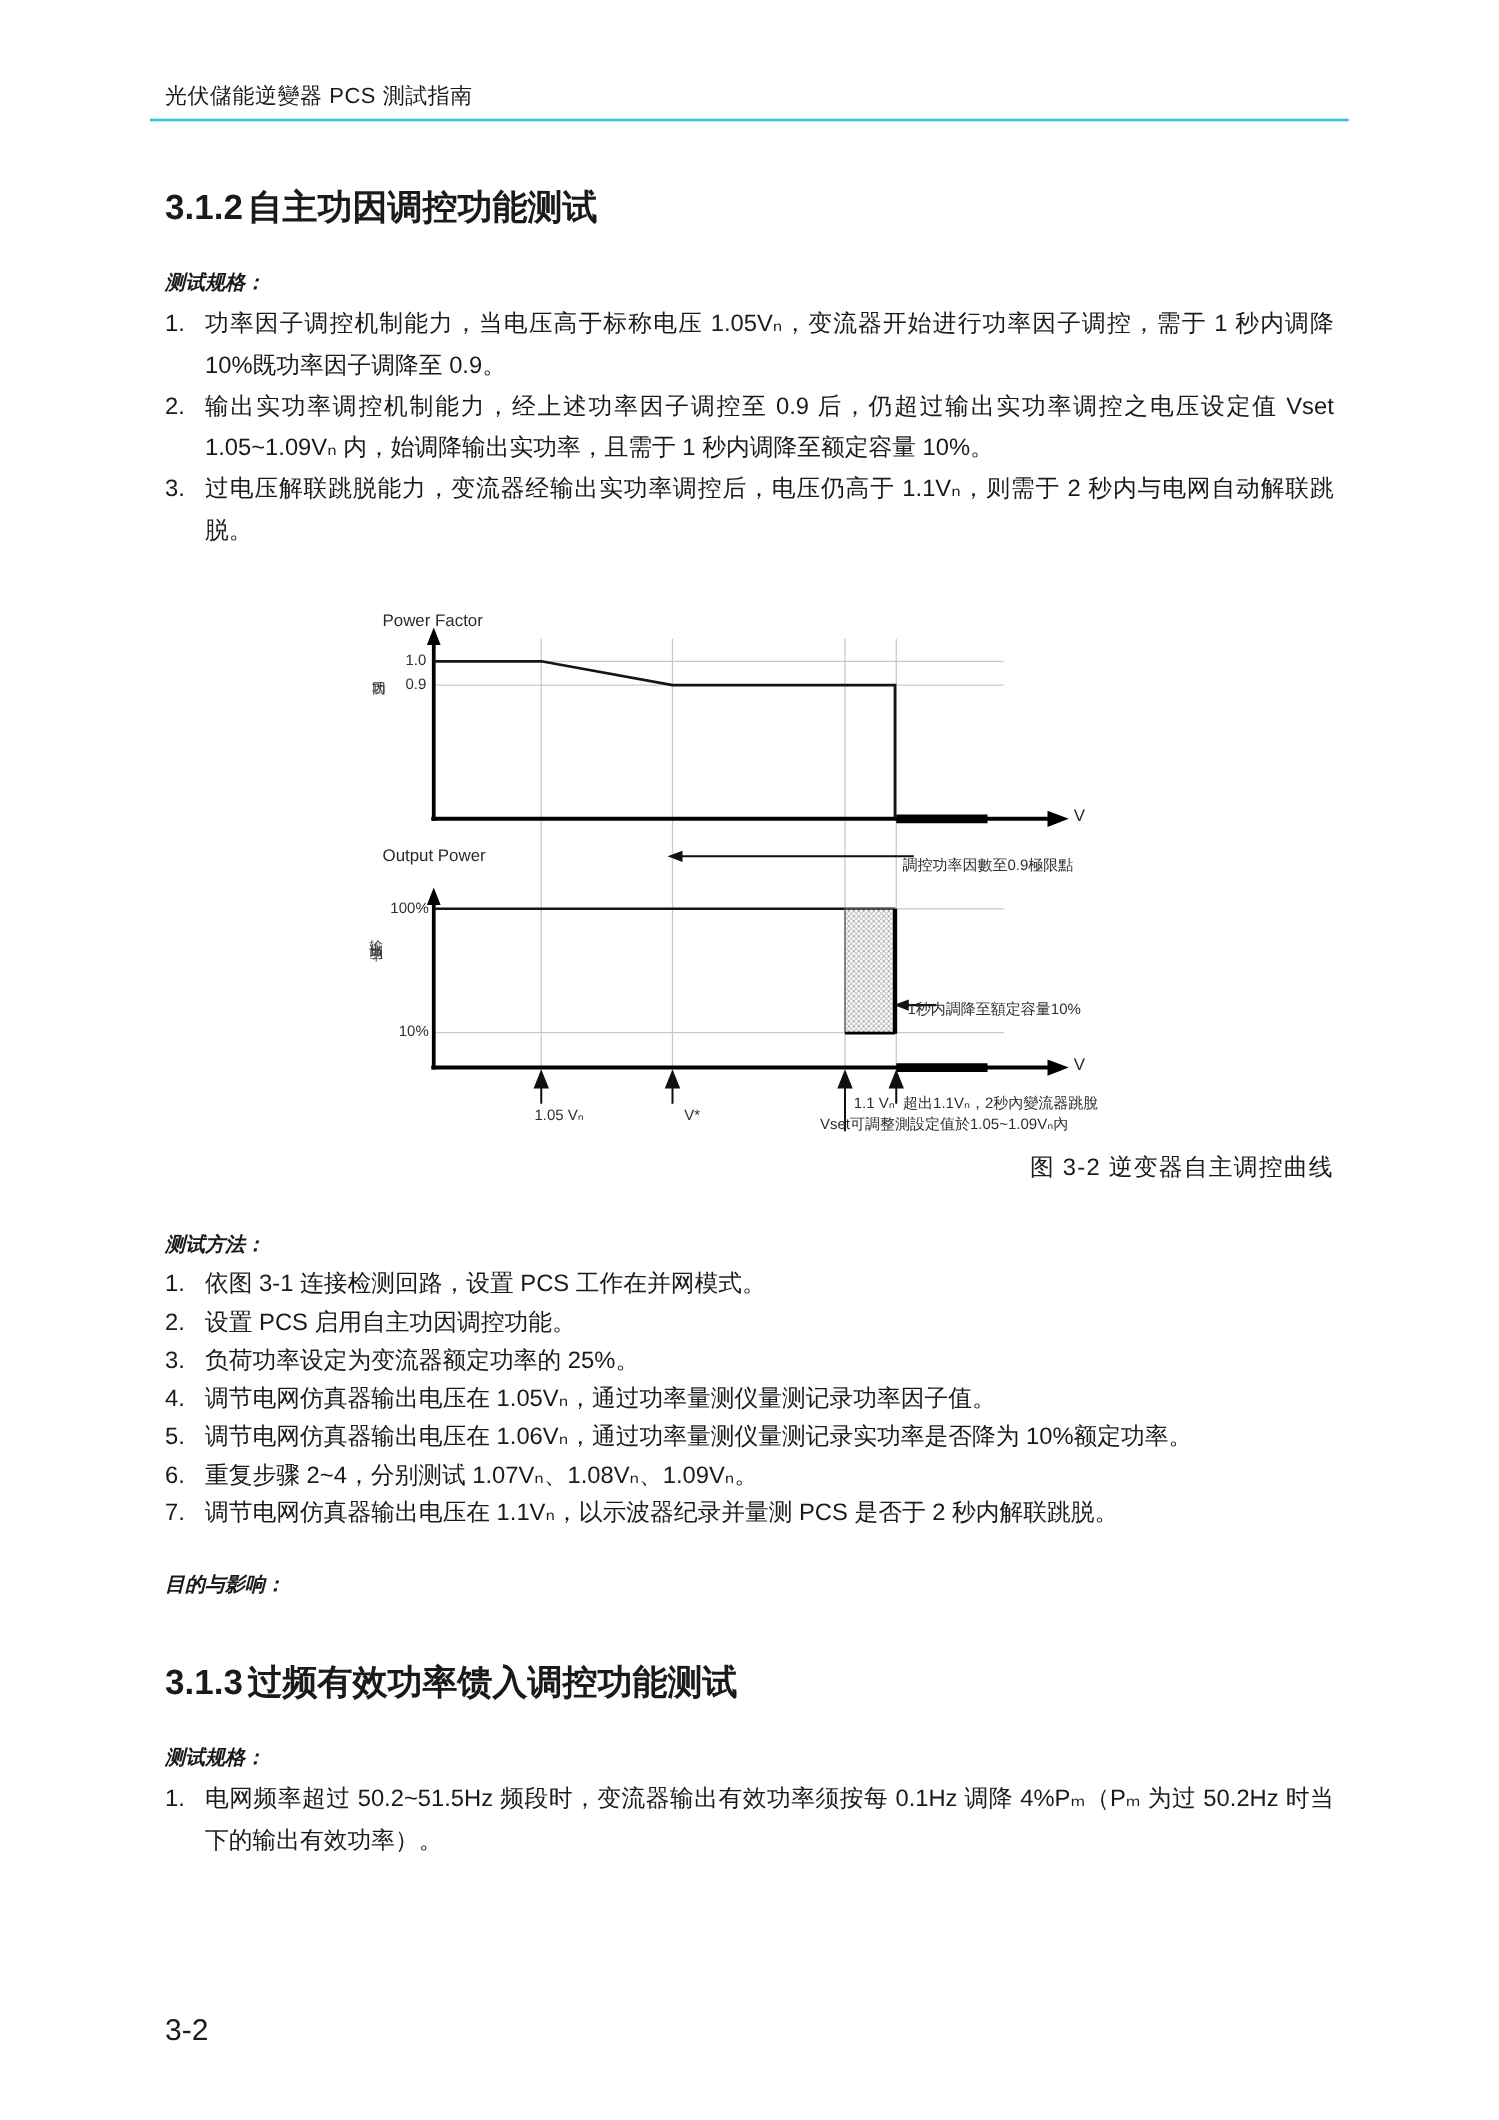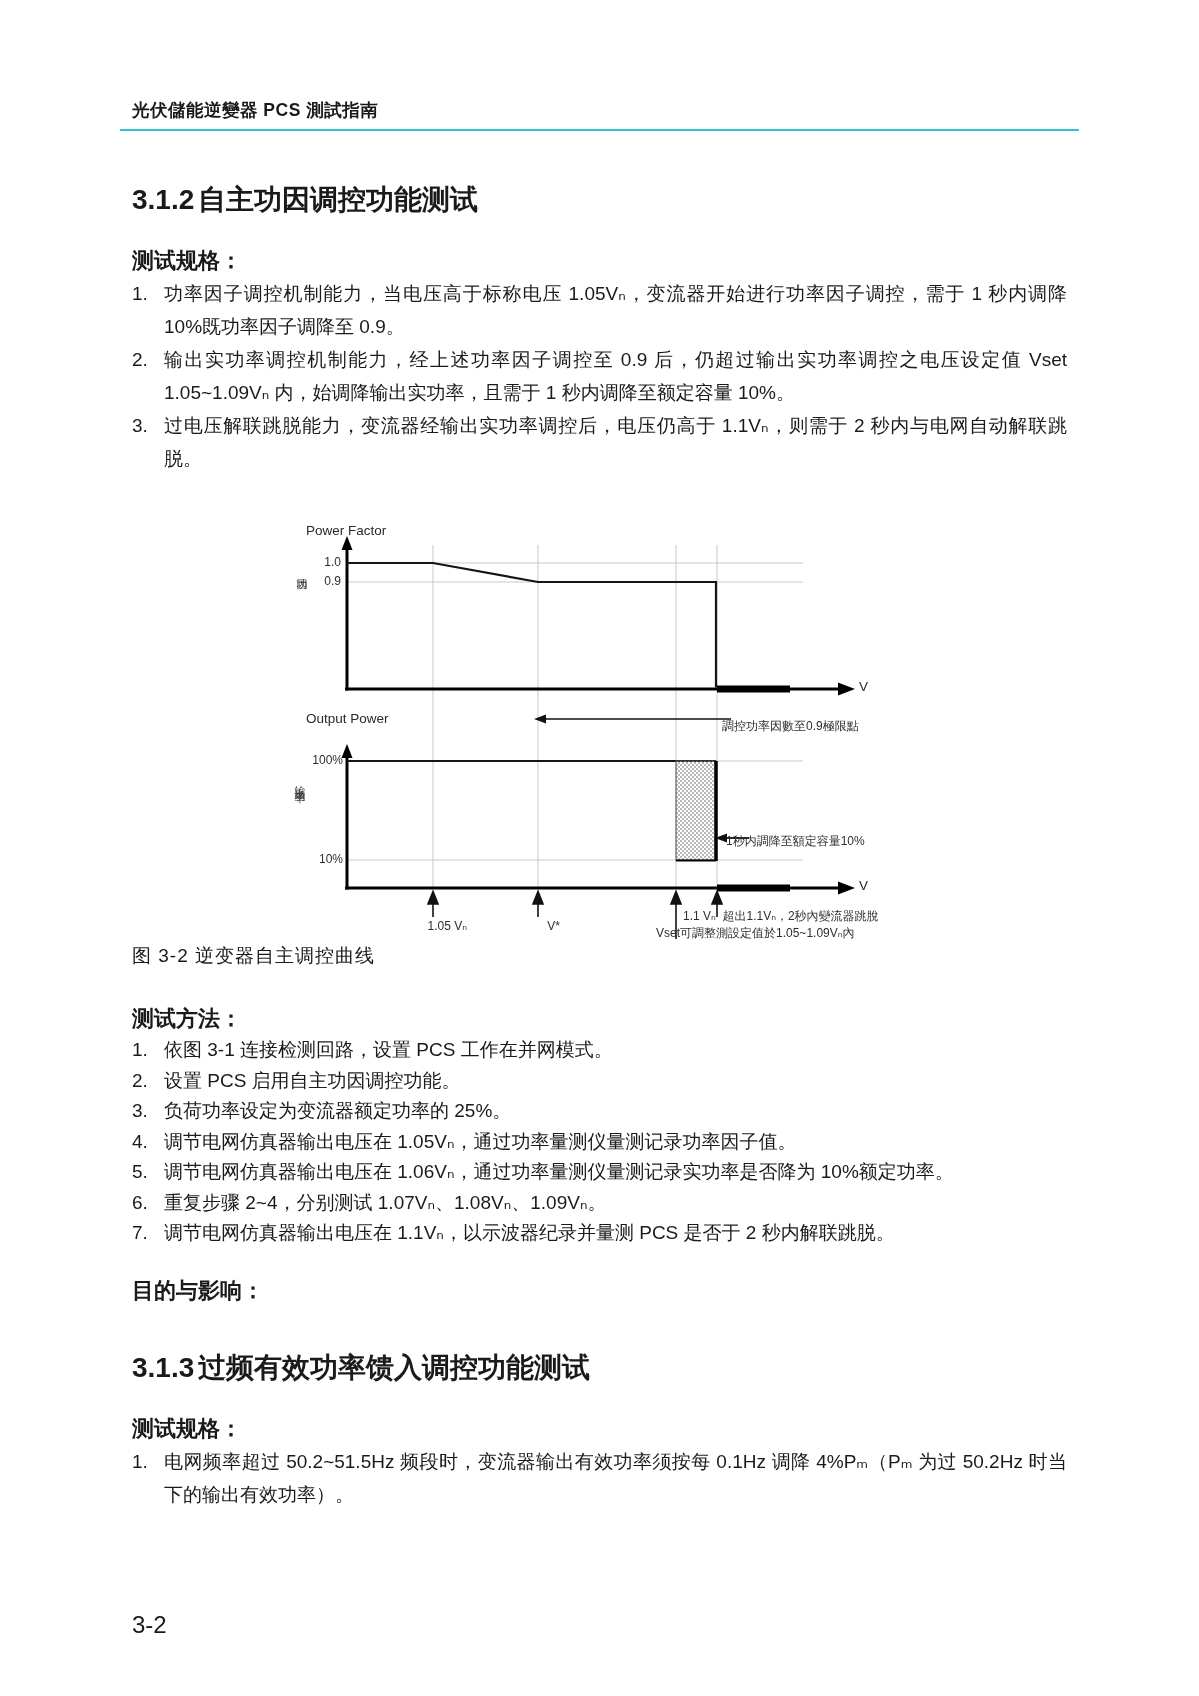--- a/index.html
+++ b/index.html
@@ -4,42 +4,42 @@
 <style>
   html,body{margin:0;padding:0;}
   body{
     width:1199px;height:1696px;background:#ffffff;
     font-family:"Liberation Sans","DejaVu Sans",sans-serif;
     color:#1a1a1a;position:relative;overflow:hidden;
   }
   .page{padding:0 132px;position:relative;}
   
   .doc-header{padding-top:64px;border-bottom:2px solid #2ec4d6;padding-bottom:7px;margin:0 -12px;}
-  .doc-header-text{font-size:17.5px;font-weight:bold;letter-spacing:.5px;padding-left:12px;margin-top:34px;}
+  .doc-header-text{font-size:17.5px;font-weight:normal;letter-spacing:.5px;padding-left:12px;}
   
   .h1{display:flex;font-weight:bold;font-size:28px;margin-top:50px;align-items:baseline;}
   .h1 .h1-num{min-width:66px;}
   
-  .blabel{font-size:22px;font-weight:bold;margin-top:26px;line-height:32px;}
+  .blabel{font-size:16px;font-weight:bold;margin-top:26px;line-height:32px;font-style:italic;}
   .body-p{font-size:19px;line-height:33px;margin:2px 0 0 0;text-align:justify;}
   .olist{margin-top:0;}
   .li{display:flex;font-size:19px;line-height:33px;}
   .li .num{flex:0 0 32px;}
   .li .li-text{flex:1;text-align:justify;}
   .mlist .li{line-height:30.5px;}
   
   .figure{position:relative;width:648px;height:458px;margin-left:147px;margin-top:8px;}
   .figure svg{position:absolute;left:0;top:0;}
   .flab{position:absolute;color:#2e2e2e;font-size:12px;line-height:14px;white-space:nowrap;}
   .ftitle{font-size:13.5px;color:#2a2a2a;}
   .vlab{writing-mode:vertical-rl;text-orientation:upright;letter-spacing:2px;font-size:11px;color:#3a3a3a;line-height:13px;}
   .rt{text-align:right;}
   .ct{text-align:right;}
   .pre{white-space:pre;}
-  .caption{font-size:19px;text-align:left;margin-top:2px;letter-spacing:1px;}
+  .caption{font-size:19px;text-align:right;margin-top:14px;letter-spacing:1px;}
   .purpose-p{font-size:19px;line-height:33px;margin:4px 0 0 0;}
   .page-num{position:absolute;left:132px;top:1611px;font-size:24px;}
 </style>
 </head>
 <body>
 
 <div class="page">
 
   <div class="doc-header">
     <div class="doc-header-text">光伏儲能逆變器 PCS 測試指南</div>

